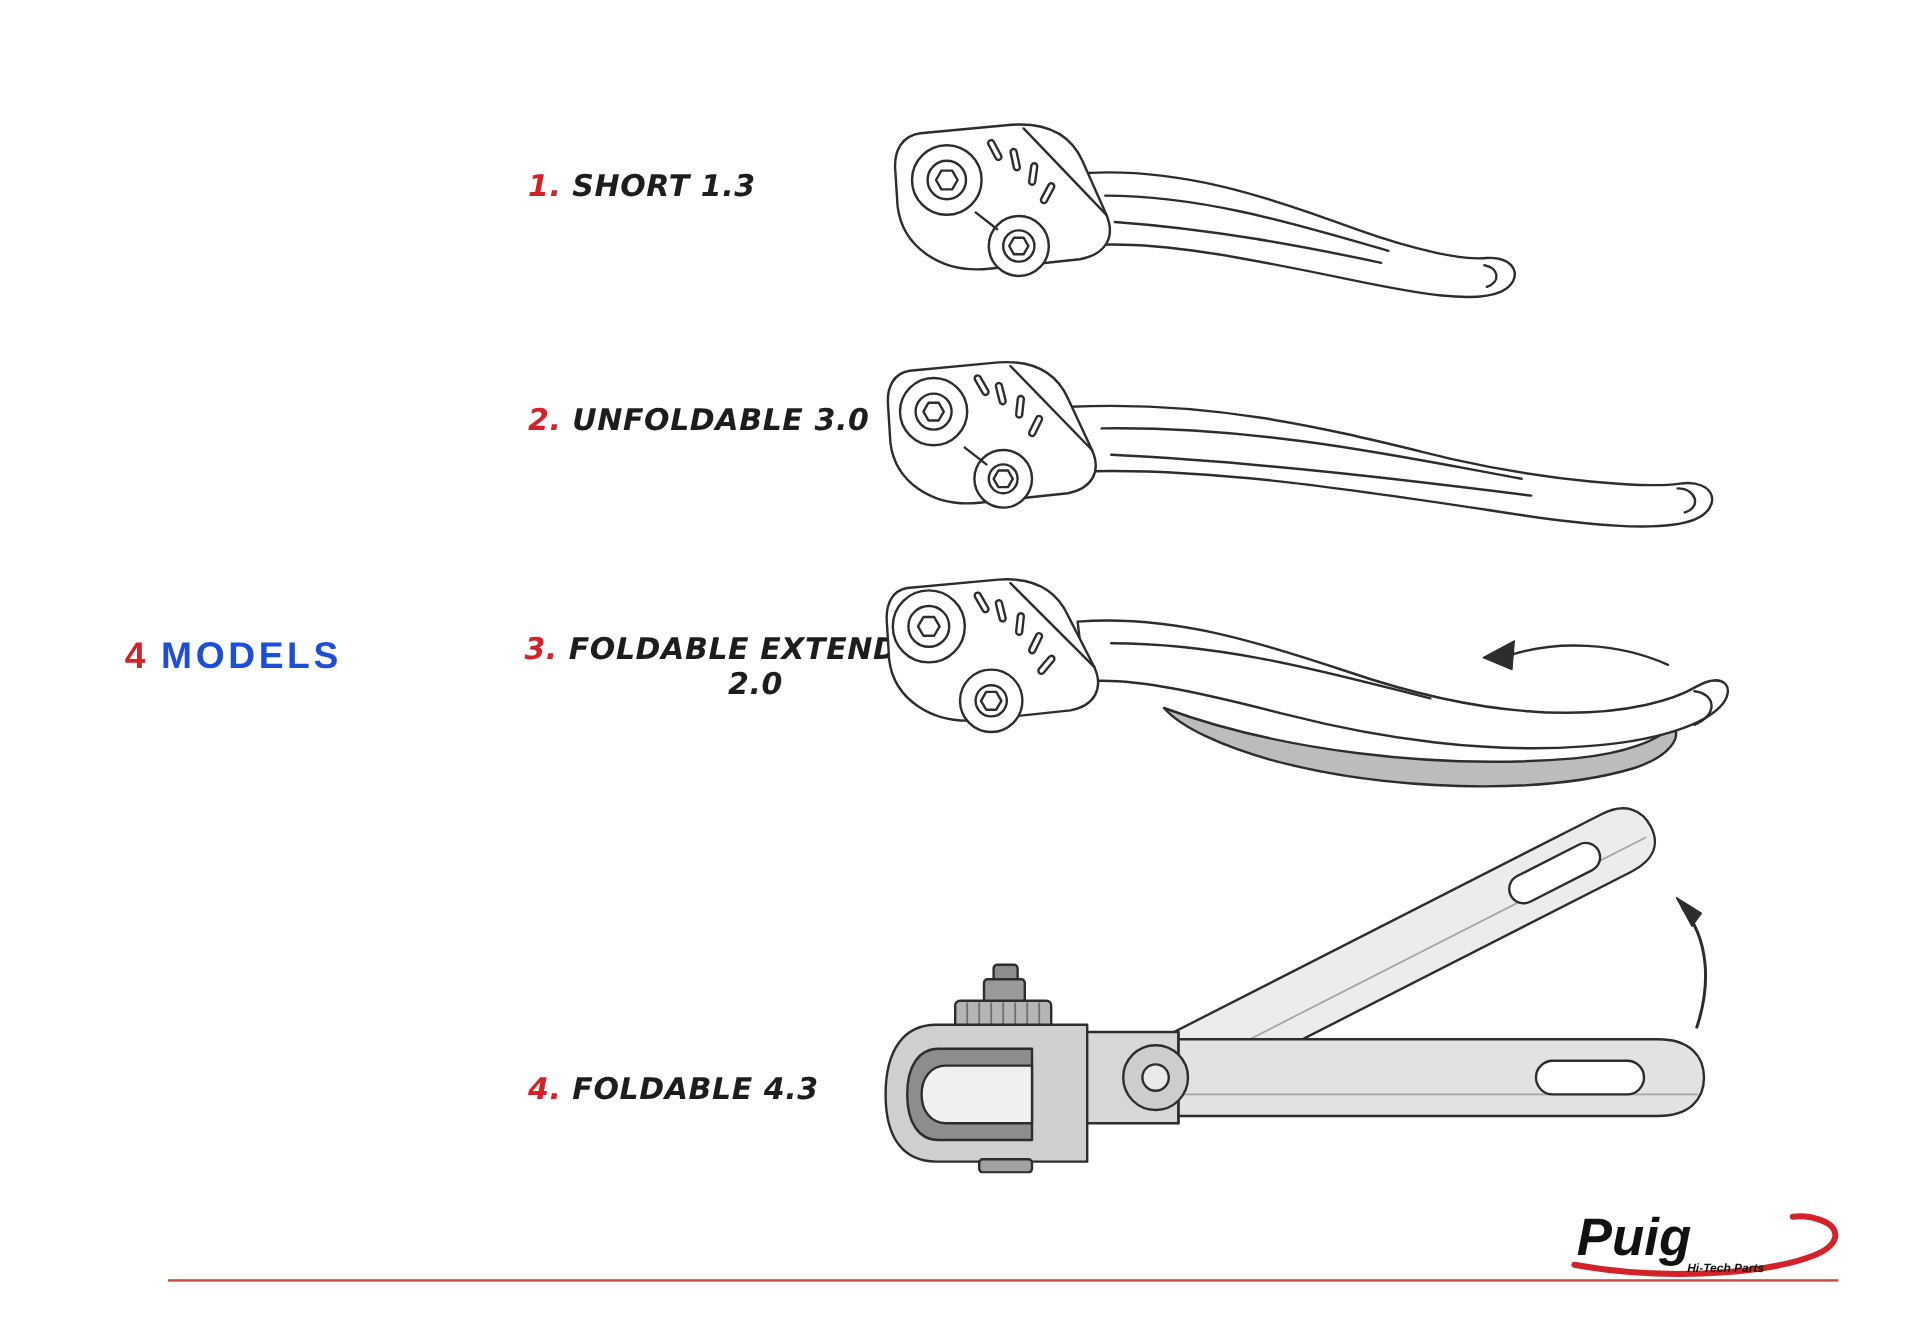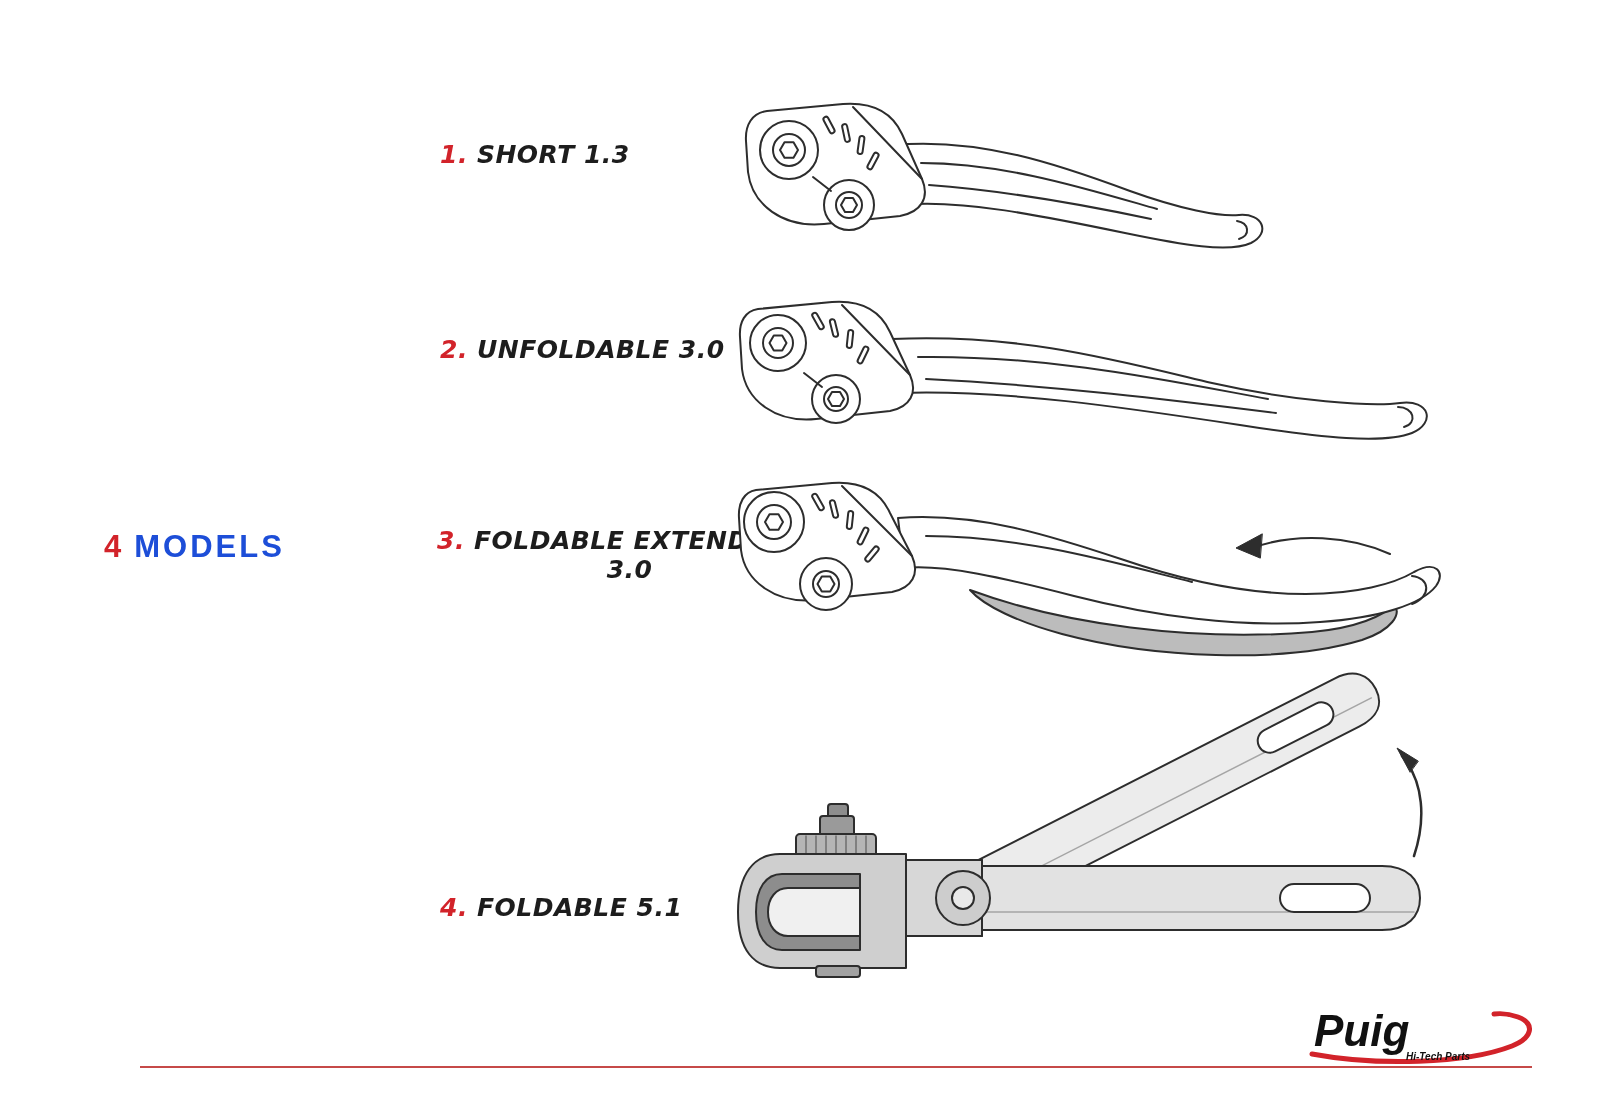--- a/index.html
+++ b/index.html
@@ -49,25 +49,25 @@
   <div class="model-label" style="left:440px; top:140px;">
     <span class="num">1.</span><span>SHORT 1.3</span>
   </div>
 
   <div class="model-label" style="left:440px; top:335px;">
     <span class="num">2.</span><span>UNFOLDABLE 3.0</span>
   </div>
 
   <div class="model-label" style="left:437px; top:526px;">
     <div><span class="num">3.</span><span>FOLDABLE EXTENDABLE</span></div>
-    <div class="line2">3.0</div>
+    <div class="line2">2.0</div>
   </div>
 
   <div class="model-label" style="left:440px; top:893px;">
-    <span class="num">4.</span><span>FOLDABLE 5.1</span>
+    <span class="num">4.</span><span>FOLDABLE 4.3</span>
   </div>
 
   <svg class="figure" style="left:725px; top:95px;" width="560" height="205" viewBox="0 0 560 205">
     <g stroke="#2d2d2d" stroke-width="2" fill="none" stroke-linecap="round" stroke-linejoin="round">
       <path fill="#ffffff" d="M168,50 C255,42 335,70 405,96 C455,114 495,122 514,120 C538,118 546,138 526,148 C504,158 458,150 400,138 C318,121 236,104 176,110 Z"></path>
       <path d="M196,68 C280,68 362,94 432,114"></path>
       <path d="M204,90 C286,96 360,110 426,124"></path>
       <path d="M512,126 C524,128 526,140 514,144"></path>
       <path fill="#ffffff" d="M42,16 L118,9 C147,7 167,17 177,39 L197,84 C205,103 196,117 175,121 L99,129 C58,133 27,110 23,77 L21,46 C20,30 27,18 42,16 Z"></path>
       <path d="M128,12 L197,84"></path>

